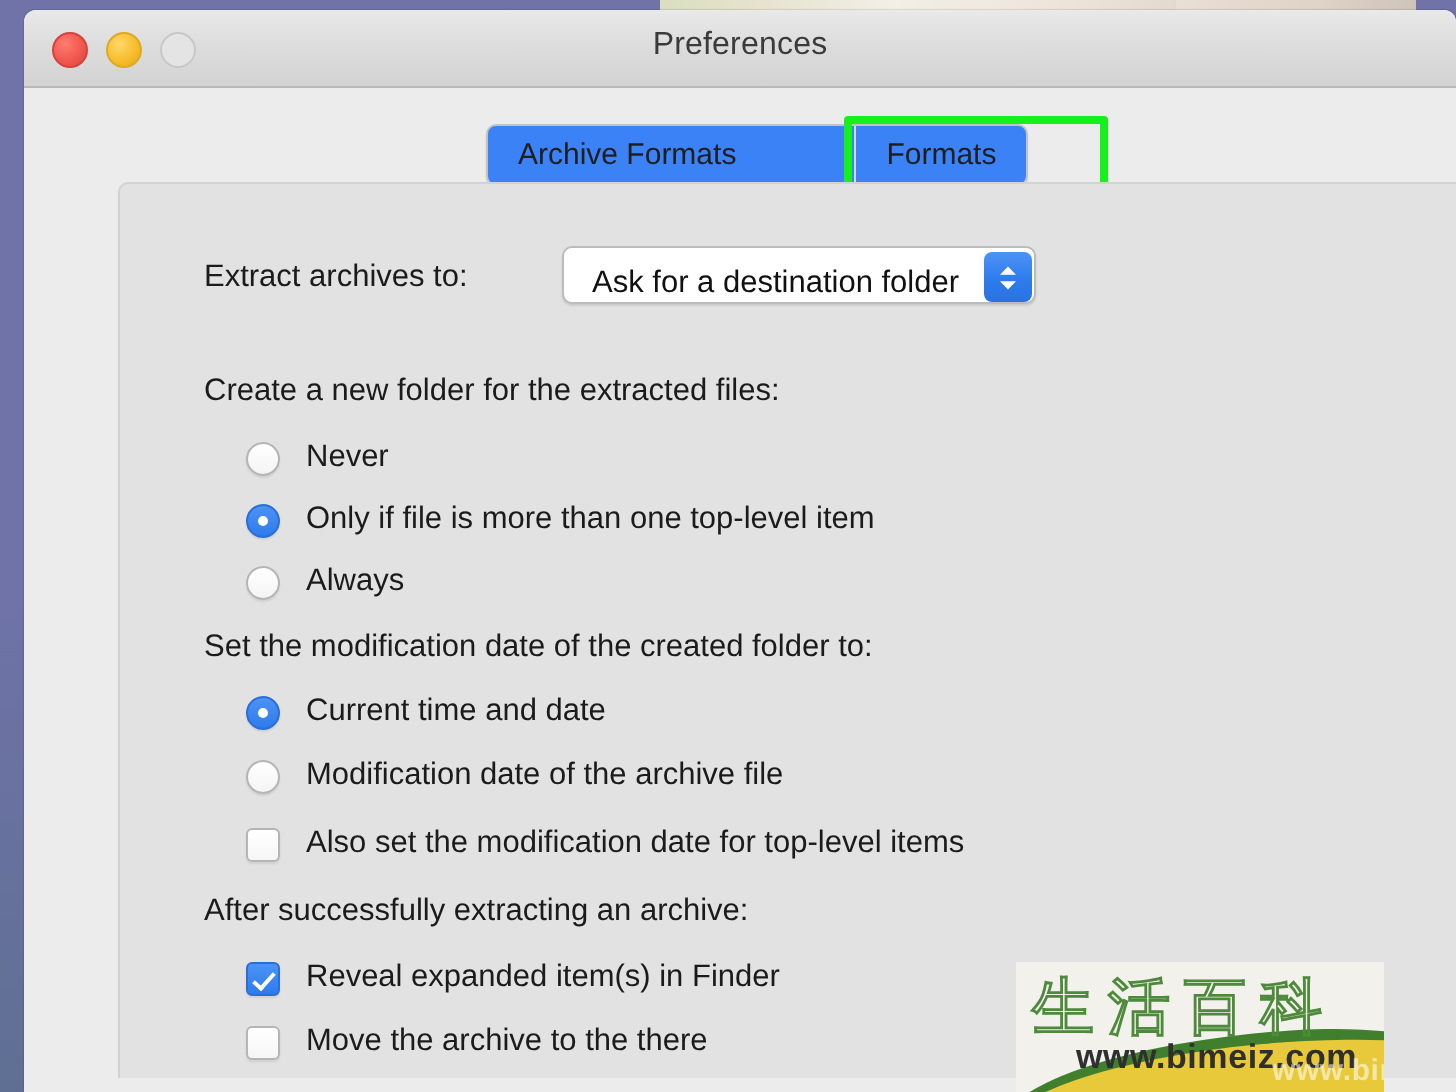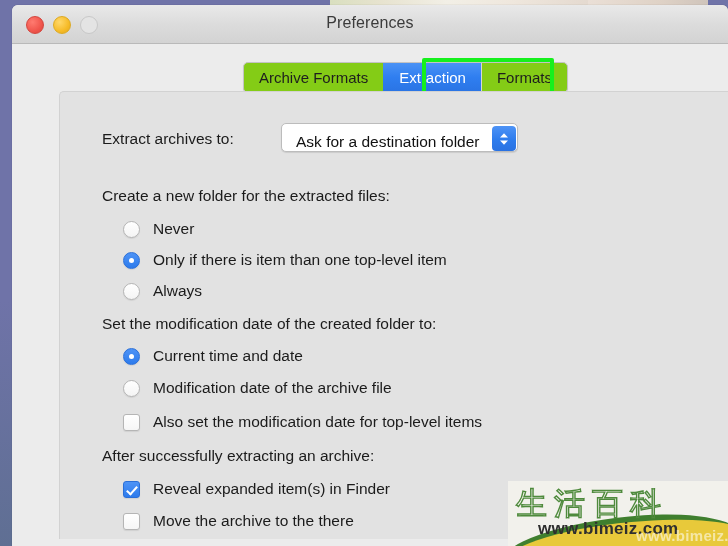--- a/index.html
+++ b/index.html
@@ -83,24 +83,25 @@
     height: 48px;
     background: #ececec;
   }
   #tabgroup {
     position: absolute;
     left: 231px;
     top: 18px;
     display: flex;
     height: 29px;
     border-radius: 5px;
-    background: #84cc16;
+    background: #3b82f6;
     border: 1px solid #c3c3c3;
     box-shadow: 0 1px 1px rgba(0,0,0,.10);
     overflow: visible;
+    gap: 44px;
   }
   .tab {
     display: flex;
     align-items: center;
     justify-content: center;
     padding: 0 15px;
     font-size: 15px;
     color: #1e1e1e;
     position: relative;
     white-space: nowrap;
@@ -233,21 +234,21 @@
     border-width: 0 2px 2px 0;
     transform: rotate(42deg);
   }
   .ctrl-gap { width: 13px; flex: 0 0 auto; }
 
   
   #watermark {
     position: absolute;
     left: 508px;
     top: 481px;
-    width: 220px;
+    width: 184px;
     height: 65px;
     overflow: hidden;
   }
   #wm-bg {
     position: absolute;
     inset: 0;
     background: #f2f1ec;
   }
   #wm-swoosh-green {
     position: absolute;
@@ -305,21 +306,20 @@
   <div id="titlebar">
     <div class="traffic" id="tl-close"></div>
     <div class="traffic" id="tl-min"></div>
     <div class="traffic" id="tl-zoom"></div>
     <div id="title-text">Preferences</div>
   </div>
 
   <div id="tabstrip">
     <div id="tabgroup">
       <div class="tab">Archive Formats</div>
-      <div class="tab selected">Extraction</div>
       <div class="tab">Formats</div>
       <div id="tab-extraction-wrap"></div>
     </div>
   </div>
 
   <div id="content">
 
     <div class="section-label" style="left:42px; top:38px;">Extract archives to:</div>
 
     <div id="popup">
@@ -336,21 +336,21 @@
 
     <div class="row" style="left:63px; top:128px;">
       <span class="radio"></span>
       <span class="ctrl-gap"></span>
       <span class="opt-label">Never</span>
     </div>
 
     <div class="row" style="left:63px; top:159px;">
       <span class="radio on"></span>
       <span class="ctrl-gap"></span>
-      <span class="opt-label">Only if there is item than one top-level item</span>
+      <span class="opt-label">Only if file is more than one top-level item</span>
     </div>
 
     <div class="row" style="left:63px; top:190px;">
       <span class="radio"></span>
       <span class="ctrl-gap"></span>
       <span class="opt-label">Always</span>
     </div>
 
     <div class="section-label" style="left:42px; top:223px;">Set the modification date of the created folder to:</div>
 

